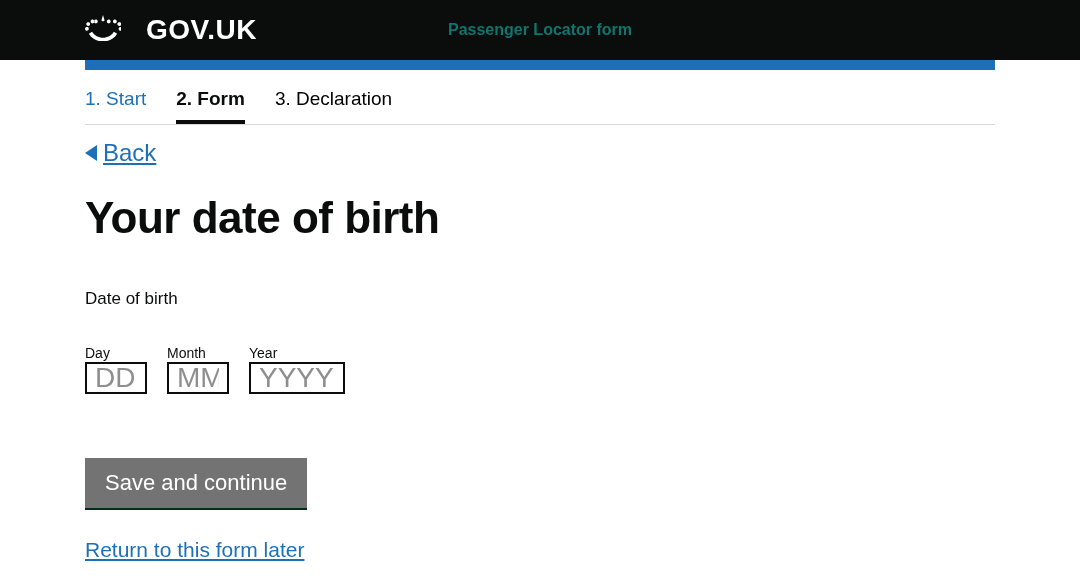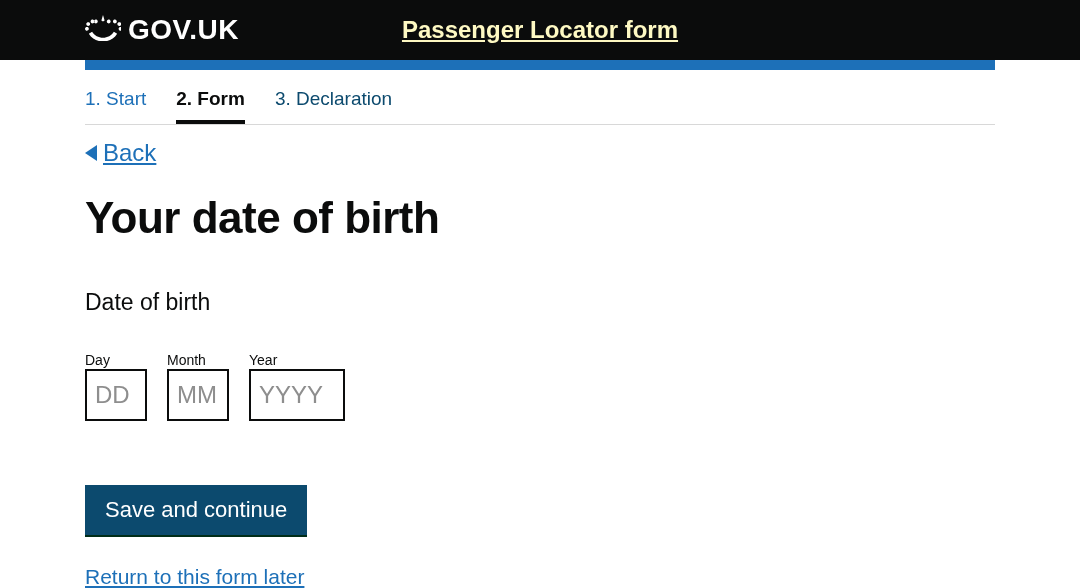--- a/index.html
+++ b/index.html
@@ -12,58 +12,57 @@
       background: #0b0c0c;
       height: 60px;
       display: flex;
       align-items: center;
       padding: 0 85px;
       position: relative;
     }
     .header-logo {
       display: flex;
       align-items: center;
-      gap: 7px;
+      gap: 25px;
       color: #fff;
       font-weight: 700;
       font-size: 28px;
       letter-spacing: 0.5px;
     }
     .crown-icon {
       width: 36px;
       height: 30px;
       display: inline-block;
     }
     .header-title {
       position: absolute;
       left: 50%;
       transform: translateX(-50%);
-      color: #fef9c3;
+      color: #0f766e;
       font-weight: 700;
-      font-size: 24px;
-      text-decoration: underline;
+      font-size: 16px;
     }
     .blue-bar {
       height: 10px;
       background: #1d70b8;
       margin: 0 85px;
     }
     .container {
       padding: 0 85px;
       padding-top: 18px;
     }
     .steps {
       display: flex;
       gap: 30px;
       padding-bottom: 14px;
       border-bottom: 1px solid #d8d8d8;
       font-size: 19px;
     }
     .step {
-      color: #0c4a6e;
+      color: #000000;
     }
     .step.completed {
       color: #1d70b8;
     }
     .step.current {
       color: #0b0c0c;
       font-weight: 700;
       position: relative;
       text-align: center;
     }
@@ -93,46 +92,46 @@
       border-bottom: 8px solid transparent;
       border-right: 12px solid #1d70b8;
     }
     h1.page-title {
       font-size: 44px;
       font-weight: 800;
       margin-top: 26px;
       letter-spacing: -0.5px;
     }
     .fieldset-label {
-      font-size: 23px;
+      font-size: 17px;
       margin-top: 46px;
     }
     .date-row {
       display: flex;
       gap: 20px;
       margin-top: 36px;
     }
     .date-group label {
       display: block;
       font-size: 14px;
       margin-bottom: 1px;
     }
     .date-group input {
-      height: 52px;
+      height: 32px;
       border: 2px solid #0b0c0c;
-      font-size: 24px;
+      font-size: 28px;
       padding: 0 8px;
       outline: none;
     }
     .date-group input::placeholder { color: #8e8e8e; }
     .input-day, .input-month { width: 62px; }
     .input-year { width: 96px; }
     .save-btn {
       margin-top: 64px;
-      background: #0c4a6e;
+      background: #737373;
       color: #fff;
       border: none;
       font-size: 22px;
       padding: 12px 20px;
       cursor: pointer;
       box-shadow: 0 2px 0 #002d18;
     }
     .return-link {
       display: inline-block;
       margin-top: 30px;

